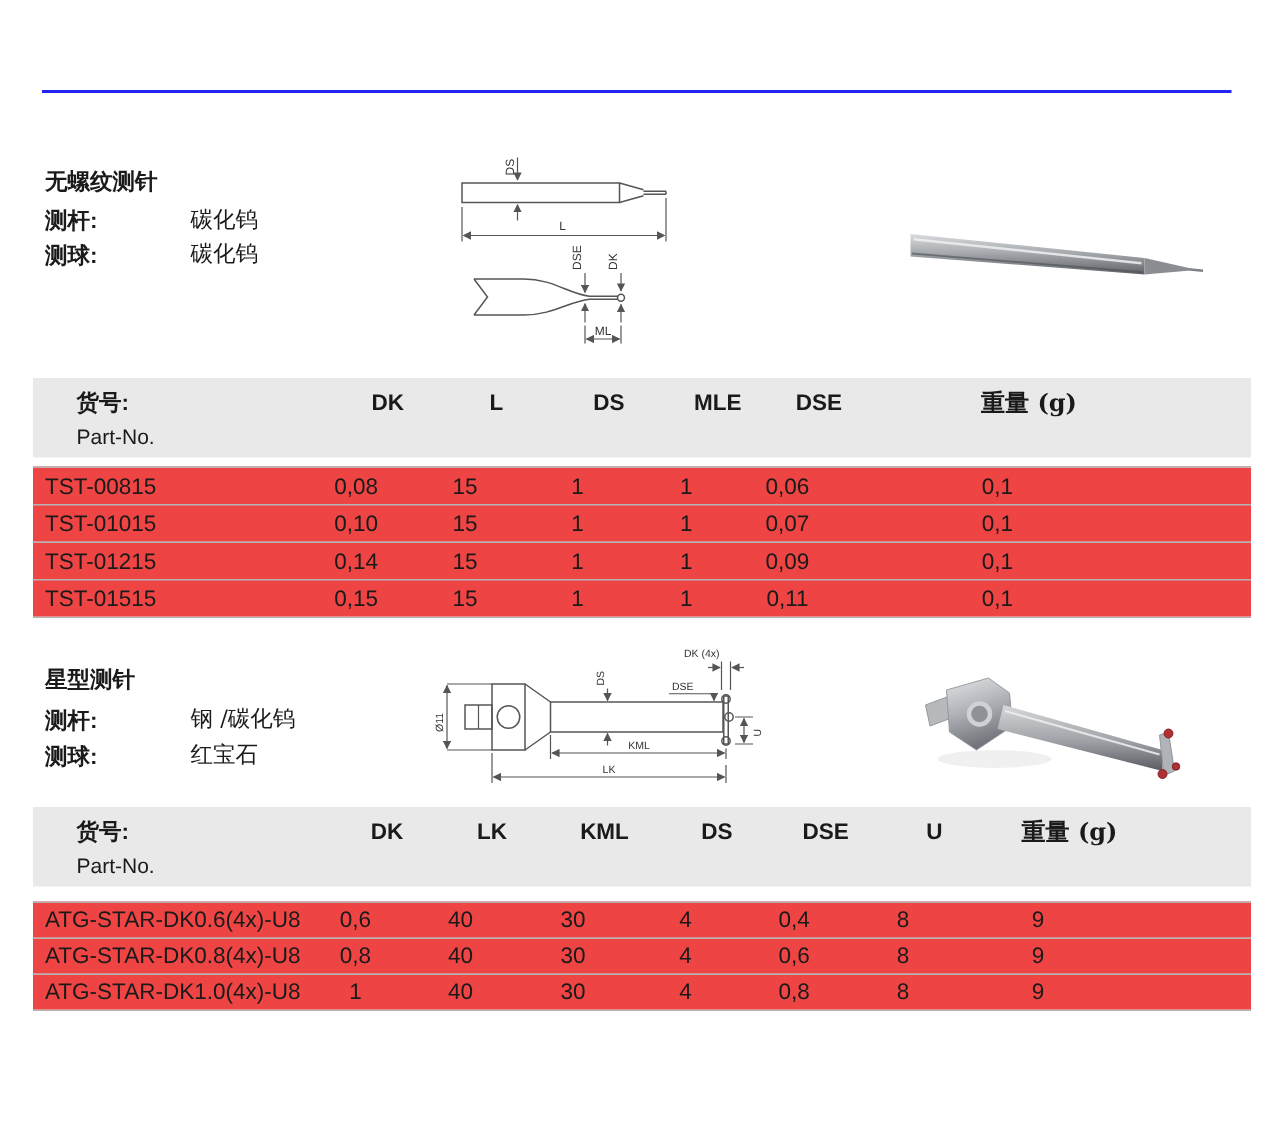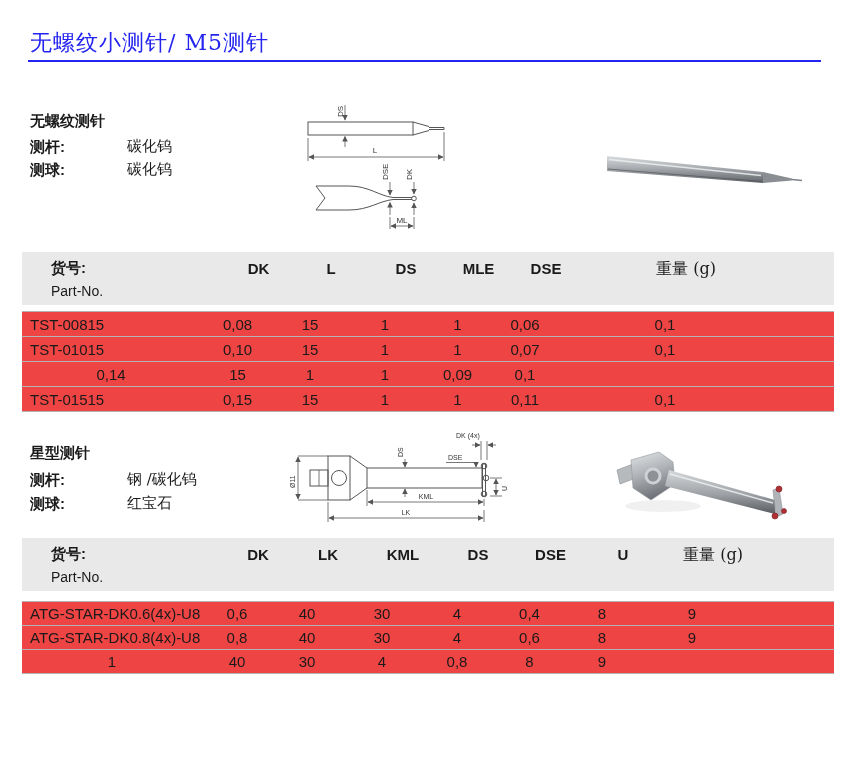--- a/index.html
+++ b/index.html
@@ -19,42 +19,41 @@
   .spec-value{position:absolute;left:127px;font-family:"DejaVu Serif",serif;font-size:15px;white-space:nowrap;}
   
   .tbl{position:absolute;left:22px;width:812px;}
   .t1grid{display:grid;grid-template-columns:178px 75px 70px 80px 65px 70px 210px 1fr;}
   .t2grid{display:grid;grid-template-columns:180px 70px 70px 80px 70px 75px 70px 110px 1fr;}
   .thead{background:var(--headerbg);height:53px;align-items:start;padding-left:21px;}
   .th{ text-align:center;font-weight:bold;font-size:15px;padding-top:8px;}
   .th-part{padding:7px 0 0 8px;}
   .th-cn{font-size:15px;font-weight:bold;}
   .th-en{font-size:14px;font-weight:normal;margin-top:5px;}
-  .th-weight{font-weight:normal;font-family:"DejaVu Serif",serif;font-size:16px;padding-top:7px;}
+  .th-weight{font-weight:bold;font-family:"DejaVu Serif",serif;font-size:16px;padding-top:7px;}
   .tbody{border-bottom:1px solid var(--rowline);}
   .tbody-1{margin-top:6px;}
   .tbody-2{margin-top:10px;}
   .trow{height:24px;align-items:center;border-top:1px solid var(--rowline);font-size:15px;background:#ef4444;}
   .trow-s{height:23px;}
   .td{text-align:center;}
   .td-part{padding-left:8px;white-space:nowrap;}
   
   .diagram,.photo{position:absolute;}
   .dln{stroke:#555;fill:none;stroke-width:1;}
   .dthin{stroke:#555;fill:none;stroke-width:0.8;}
   .dtxt{font-family:"Liberation Sans",sans-serif;font-size:8px;fill:#333;}
   .dtxt7{font-family:"Liberation Sans",sans-serif;font-size:7px;fill:#333;}
   .dfill{fill:#555;}
 </style>
 </head>
 <body>
 
 <div class="page">
 
-  <div class="title">无螺纹小测针/ M5测针</div>
   <div class="title-rule"></div>
 
   <div class="sec-heading" style="top:112px;">无螺纹测针</div>
   <span class="spec-label" style="top:138px;">测杆:</span>
   <span class="spec-value" style="top:137px;">碳化钨</span>
   <span class="spec-label" style="top:161px;">测球:</span>
   <span class="spec-value" style="top:160px;">碳化钨</span>
 
   <svg class="diagram" style="left:291px;top:98px;" width="172" height="142" viewBox="0 0 172 142">
     <defs>
@@ -131,20 +130,21 @@
         <div class="td-part">TST-01015</div>
         <div class="td">0,10</div>
         <div class="td">15</div>
         <div class="td">1</div>
         <div class="td">1</div>
         <div class="td">0,07</div>
         <div class="td">0,1</div>
         <div></div>
       </div>
       <div class="trow t1grid">
+        <div class="td-part">TST-01215</div>
         <div class="td">0,14</div>
         <div class="td">15</div>
         <div class="td">1</div>
         <div class="td">1</div>
         <div class="td">0,09</div>
         <div class="td">0,1</div>
         <div></div>
       </div>
       <div class="trow t1grid">
         <div class="td-part">TST-01515</div>
@@ -271,20 +271,21 @@
         <div class="td">0,8</div>
         <div class="td">40</div>
         <div class="td">30</div>
         <div class="td">4</div>
         <div class="td">0,6</div>
         <div class="td">8</div>
         <div class="td">9</div>
         <div></div>
       </div>
       <div class="trow trow-s t2grid">
+        <div class="td-part">ATG-STAR-DK1.0(4x)-U8</div>
         <div class="td">1</div>
         <div class="td">40</div>
         <div class="td">30</div>
         <div class="td">4</div>
         <div class="td">0,8</div>
         <div class="td">8</div>
         <div class="td">9</div>
         <div></div>
       </div>
     </div>

